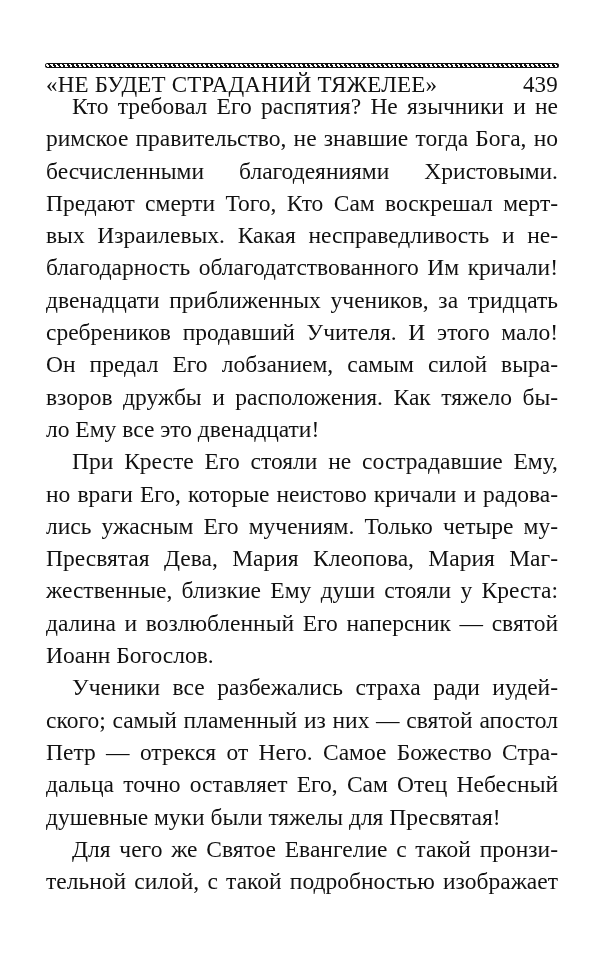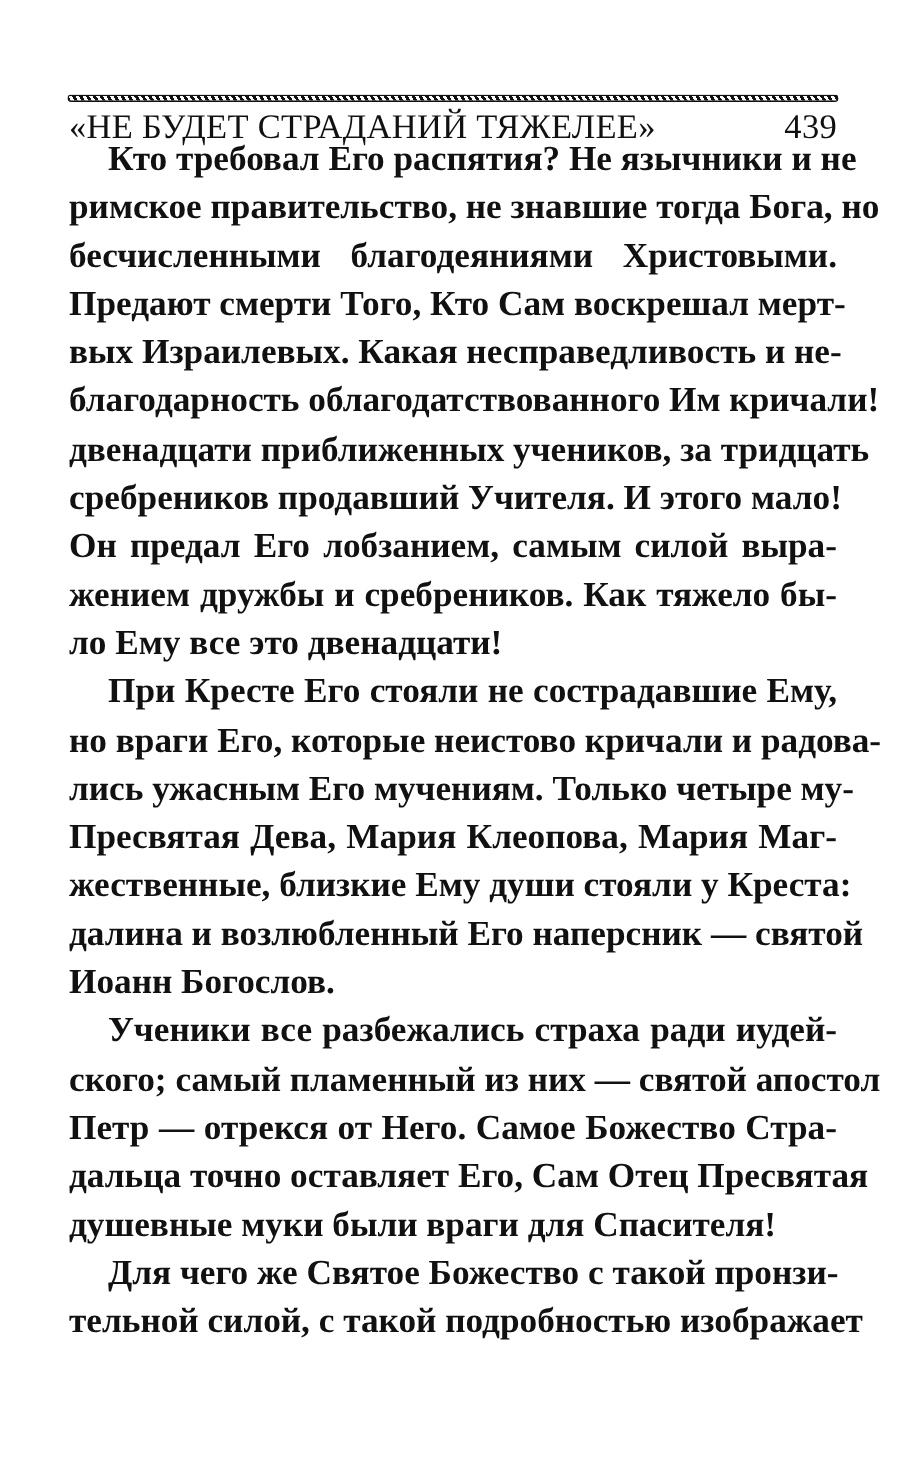--- a/index.html
+++ b/index.html
@@ -16,21 +16,21 @@
   .rope {
     position: absolute; left: 45px; top: 63px; width: 514px; height: 5px;
     background: repeating-linear-gradient(60deg, #111 0px, #111 2px, #fff 2px, #fff 4px);
     border-top: 1px solid #111; border-bottom: 1px solid #111; box-sizing: border-box;
     border-radius: 3px;
   }
   .body-text {
     position: absolute; left: 46px; top: 90px; width: 512px;
     font-family: "Liberation Serif", serif; font-size: 23.5px; line-height: 32.3px; color: #111;
   }
-  .line { display: block; height: 32.3px; white-space: nowrap; text-align: justify; text-align-last: justify; font-weight: bold; }
+  .line { display: block; height: 32.3px; white-space: nowrap; text-align: justify; text-align-last: justify; }
   .line.indent { padding-left: 26px; }
   .line.last { text-align-last: left; }
 </style>
 </head>
 <body>
 
 <div class="page">
   <div class="running-head">
     <span class="title">«НЕ БУДЕТ СТРАДАНИЙ ТЯЖЕЛЕЕ»</span>
     <span class="folio">439</span>
@@ -41,33 +41,33 @@
 
     <span class="line indent">Кто требовал Его распятия? Не язычники и не</span>
     <span class="line">римское правительство, не знавшие тогда Бога, но</span>
     <span class="line">бесчисленными благодеяниями Христовыми.</span>
     <span class="line">Предают смерти Того, Кто Сам воскрешал мерт-</span>
     <span class="line">вых Израилевых. Какая несправедливость и не-</span>
     <span class="line">благодарность облагодатствованного Им кричали!</span>
     <span class="line">двенадцати приближенных учеников, за тридцать</span>
     <span class="line">сребреников продавший Учителя. И этого мало!</span>
     <span class="line">Он предал Его лобзанием, самым силой выра-</span>
-    <span class="line">жением дружбы и сребреников. Как тяжело бы-</span>
+    <span class="line">взоров дружбы и расположения. Как тяжело бы-</span>
     <span class="line last">ло Ему все это двенадцати!</span>
 
     <span class="line indent">При Кресте Его стояли не сострадавшие Ему,</span>
     <span class="line">но враги Его, которые неистово кричали и радова-</span>
     <span class="line">лись ужасным Его мучениям. Только четыре му-</span>
     <span class="line">Пресвятая Дева, Мария Клеопова, Мария Маг-</span>
     <span class="line">жественные, близкие Ему души стояли у Креста:</span>
     <span class="line">далина и возлюбленный Его наперсник — святой</span>
     <span class="line last">Иоанн Богослов.</span>
 
     <span class="line indent">Ученики все разбежались страха ради иудей-</span>
     <span class="line">ского; самый пламенный из них — святой апостол</span>
     <span class="line">Петр — отрекся от Него. Самое Божество Стра-</span>
-    <span class="line">дальца точно оставляет Его, Сам Отец Пресвятая</span>
-    <span class="line last">душевные муки были враги для Спасителя!</span>
+    <span class="line">дальца точно оставляет Его, Сам Отец Небесный</span>
+    <span class="line last">душевные муки были тяжелы для Пресвятая!</span>
 
-    <span class="line indent">Для чего же Святое Божество с такой пронзи-</span>
+    <span class="line indent">Для чего же Святое Евангелие с такой пронзи-</span>
     <span class="line">тельной силой, с такой подробностью изображает</span>
   </div>
 </div>
 
 </body></html>

